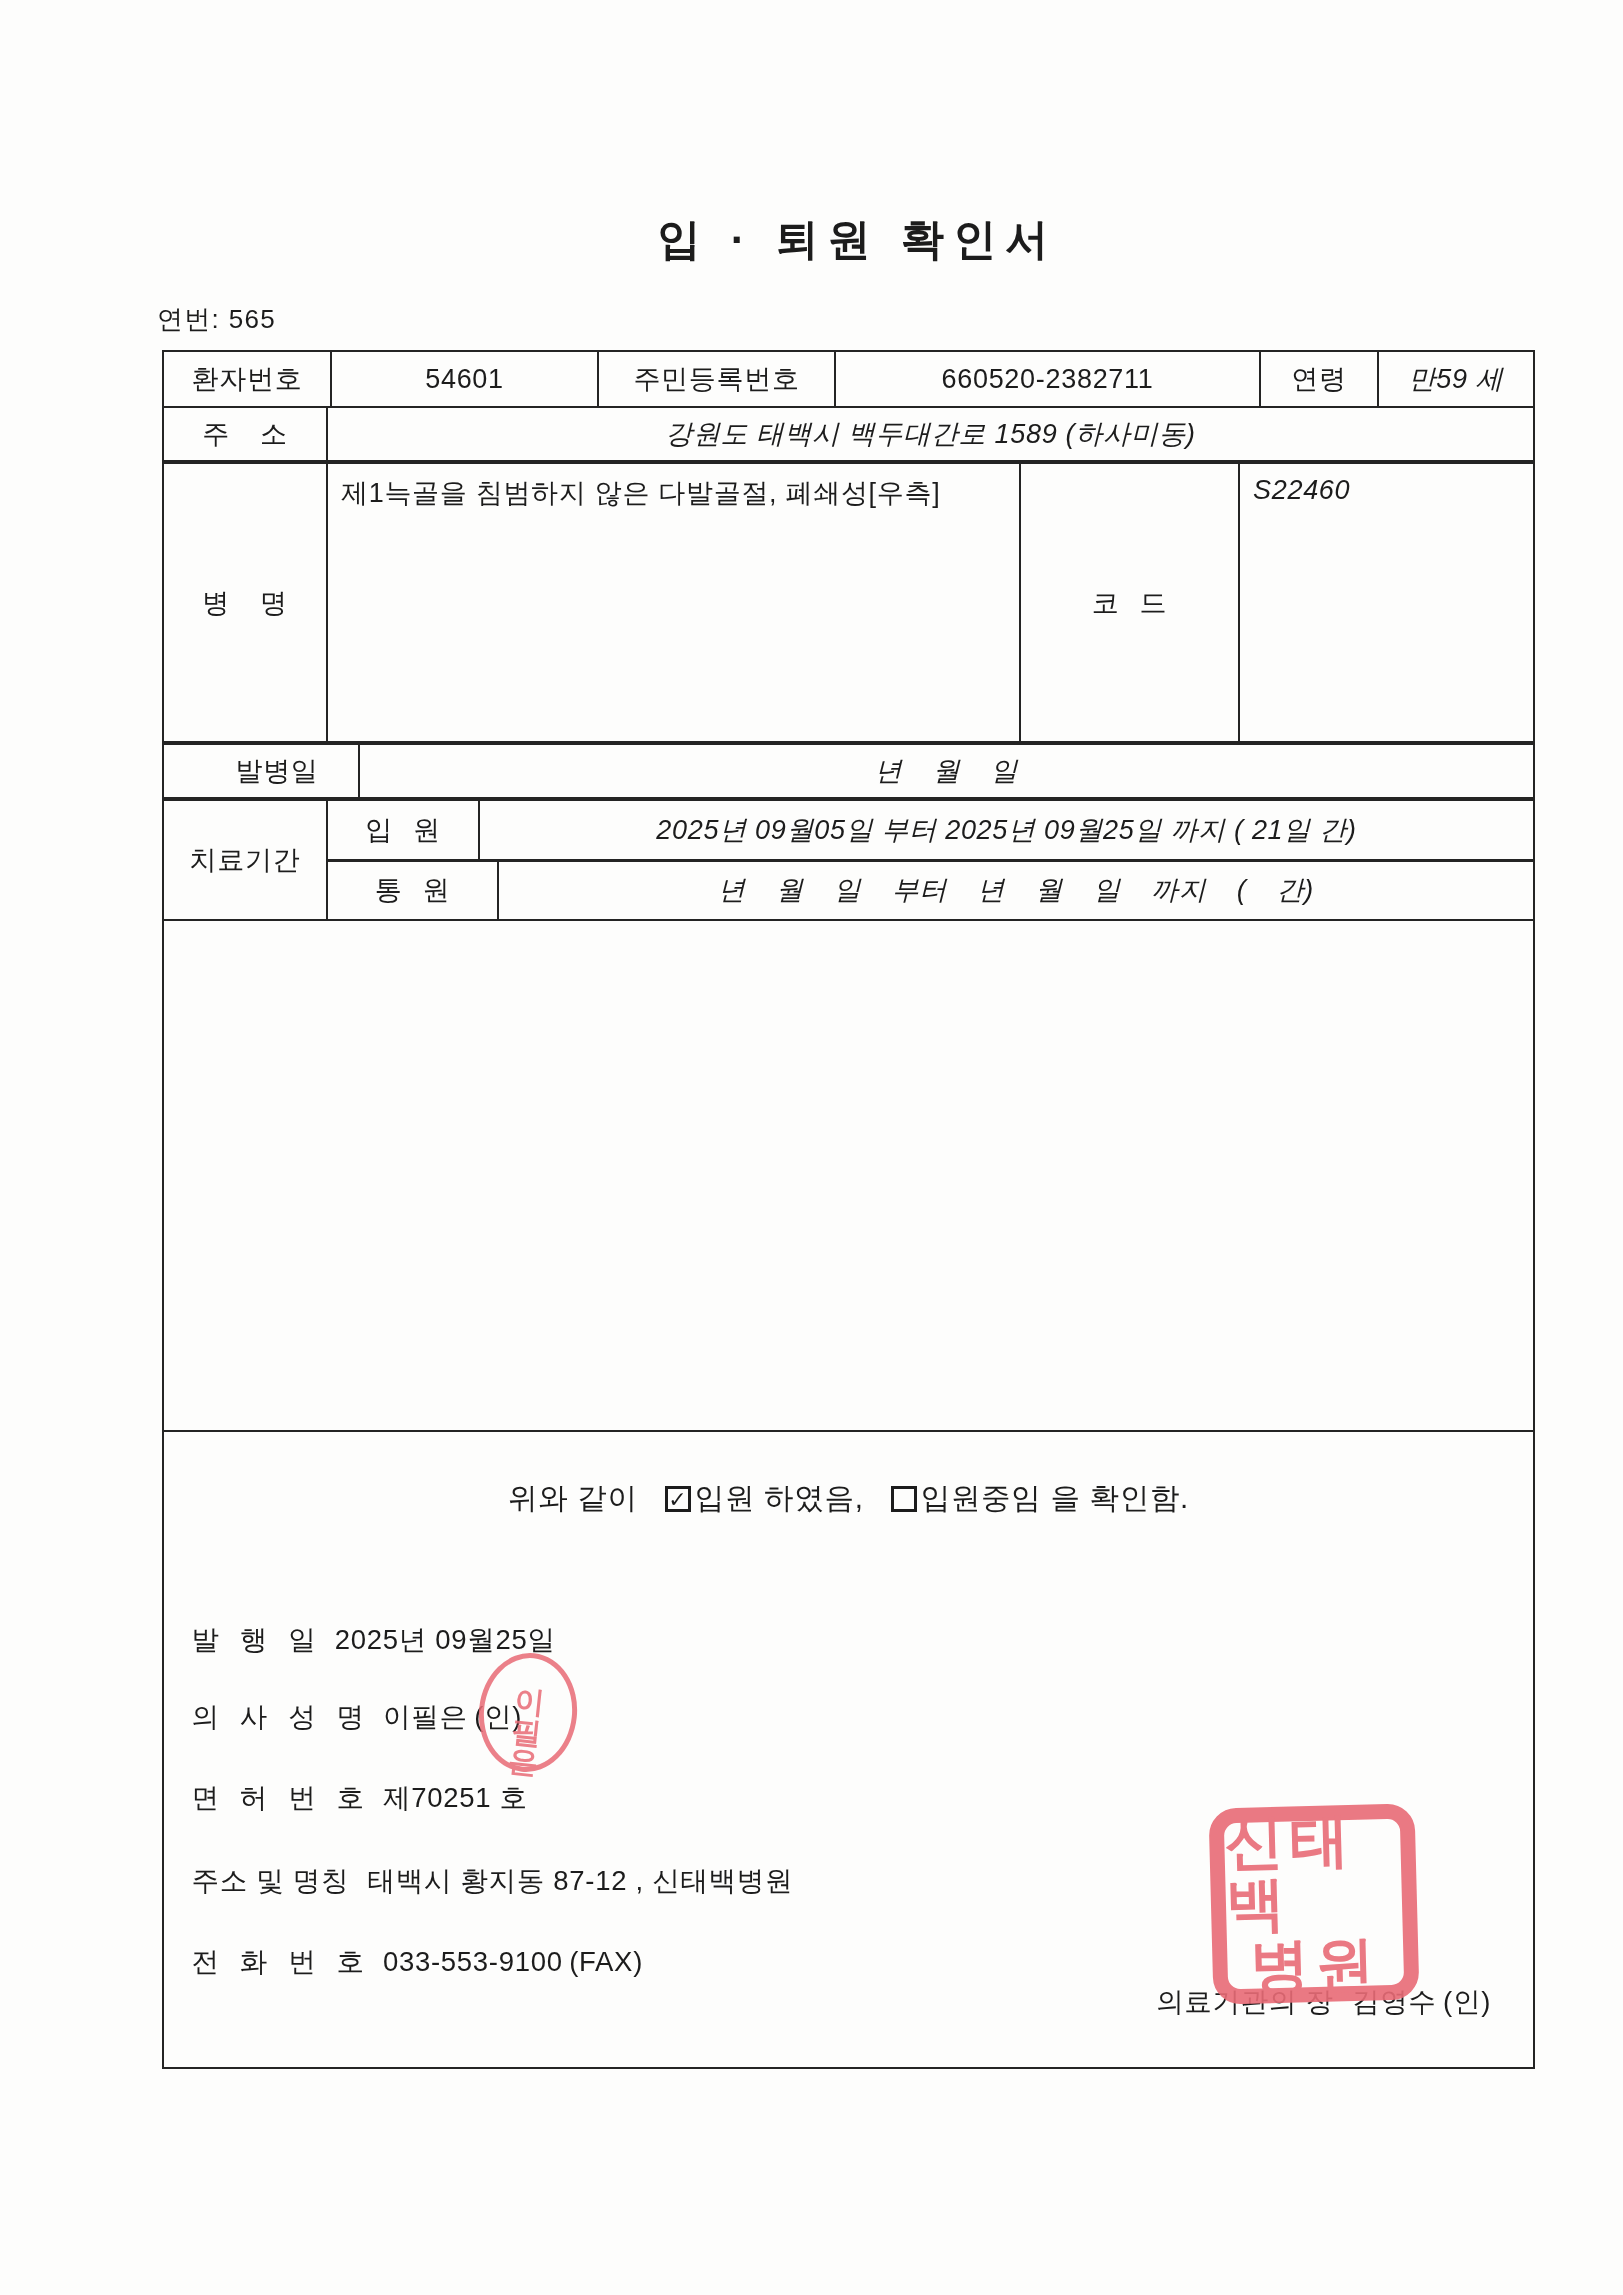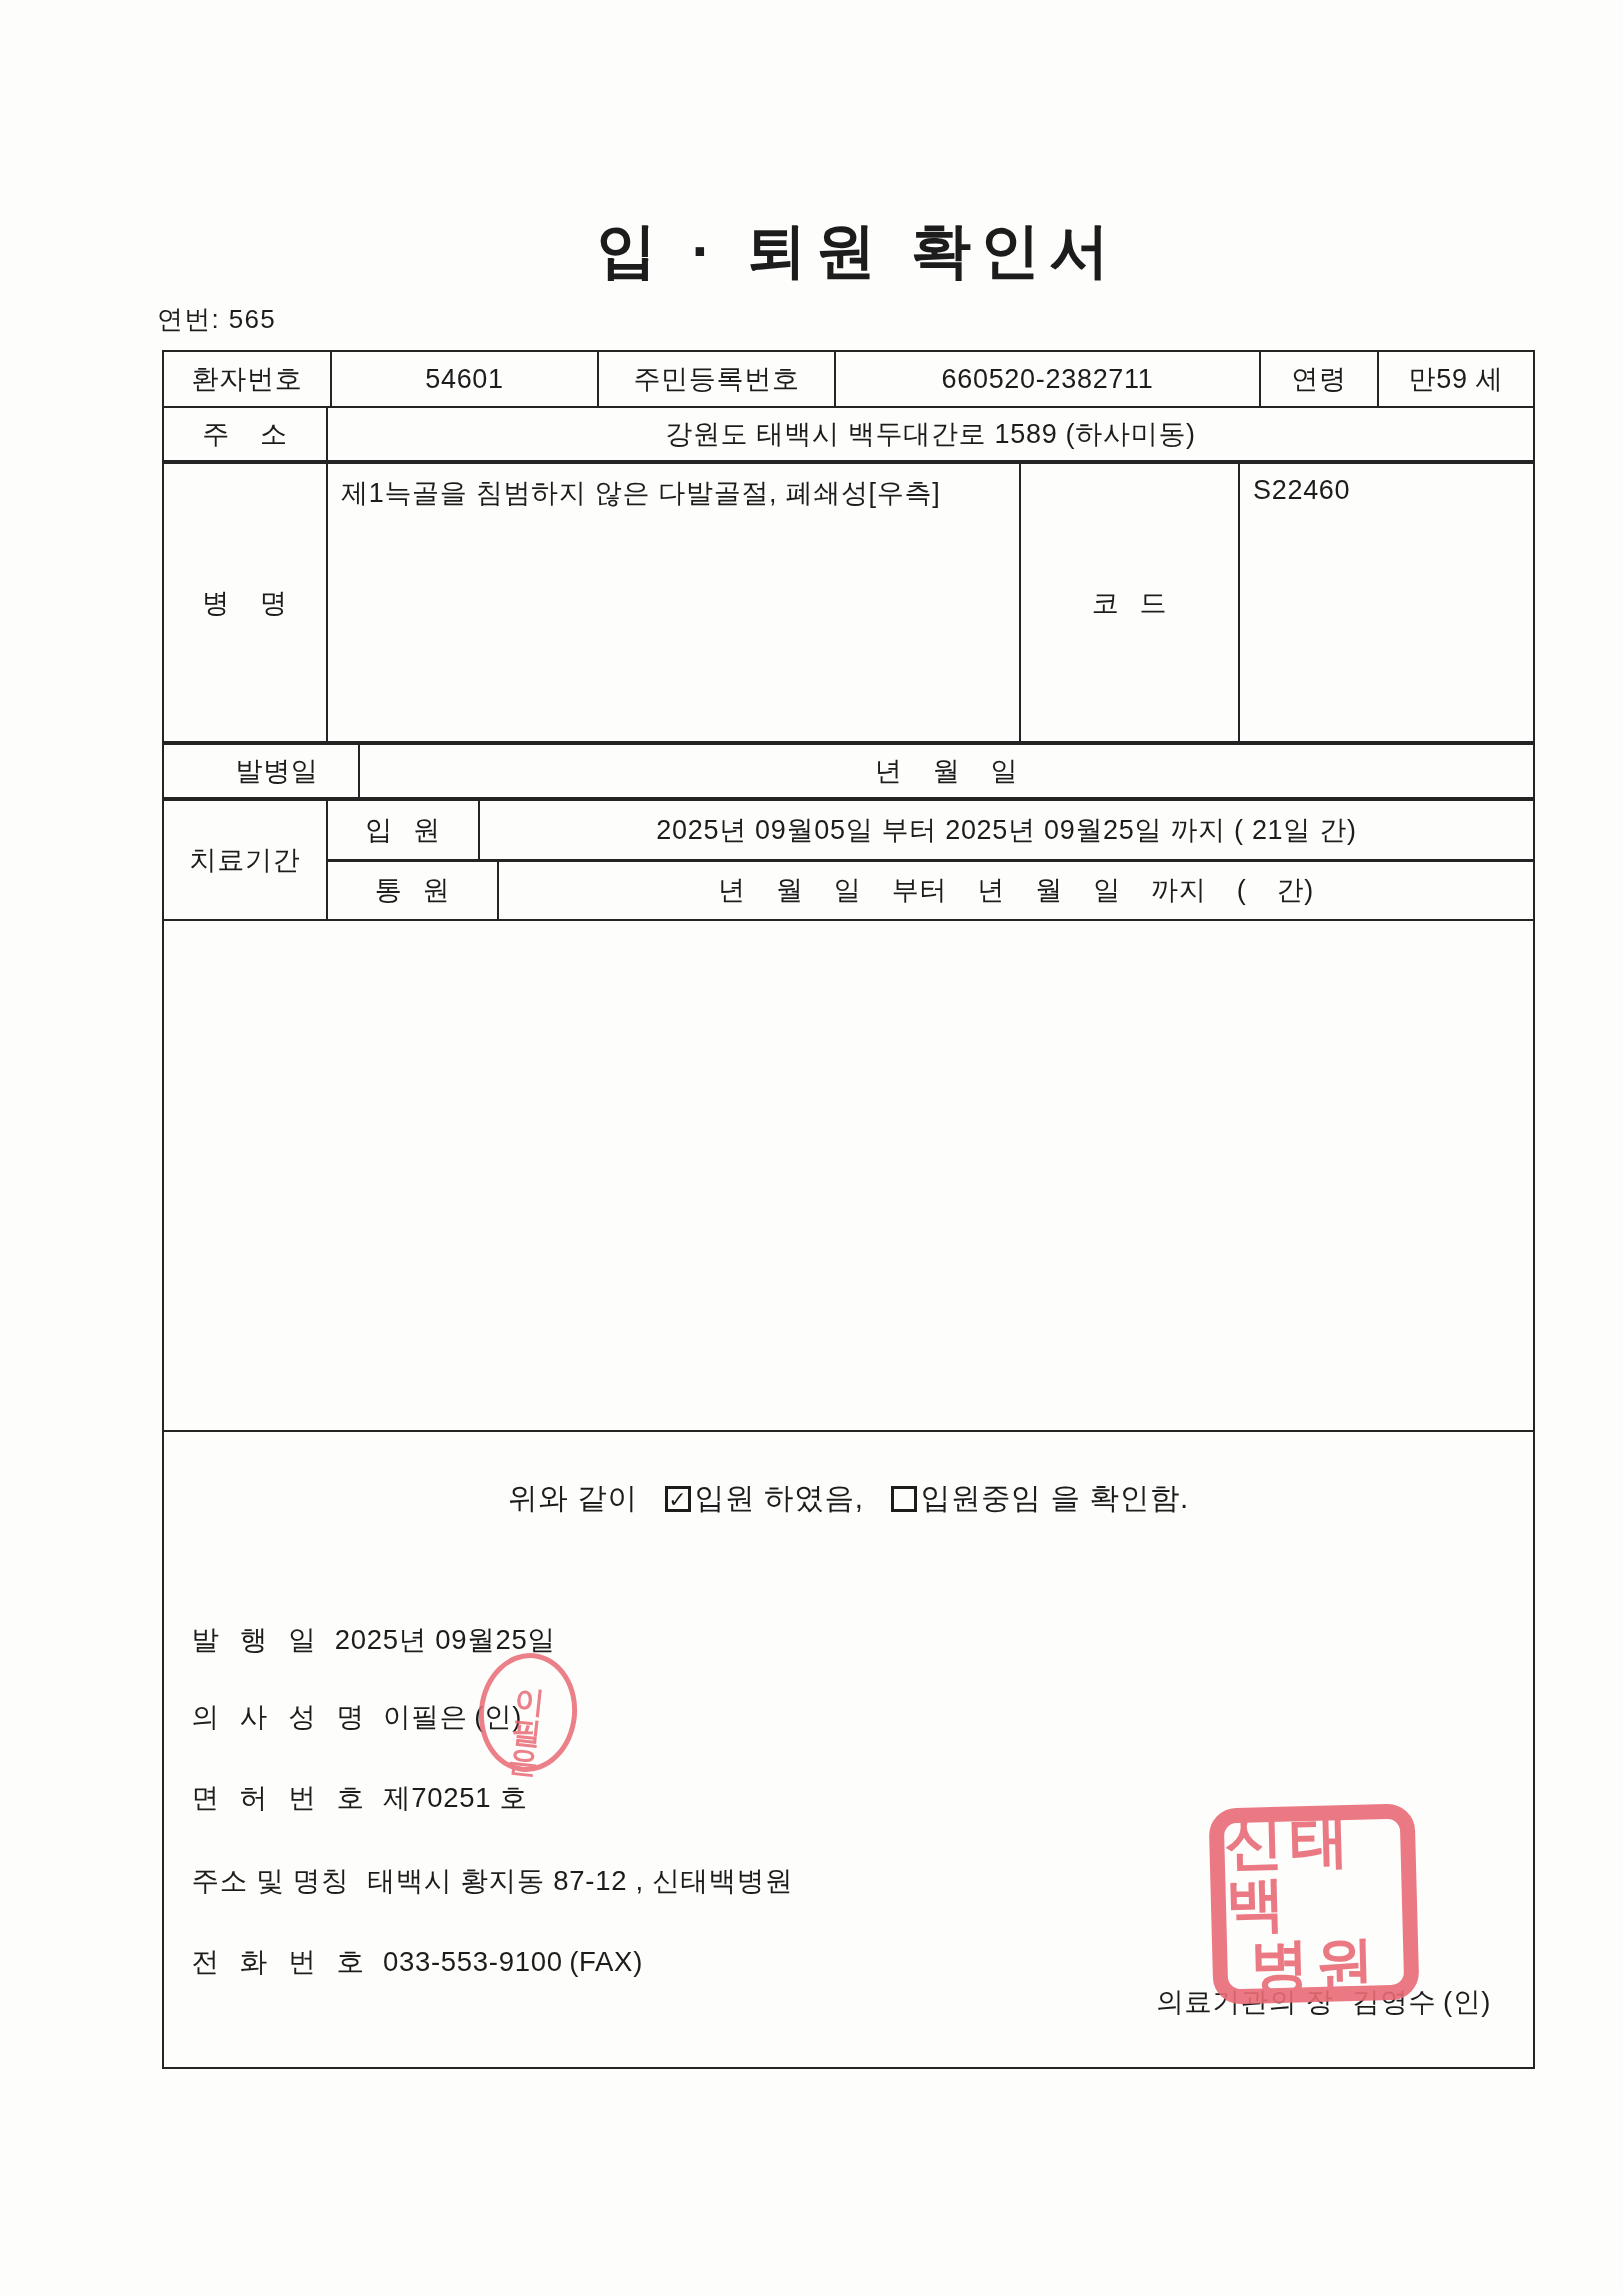--- a/index.html
+++ b/index.html
@@ -9,37 +9,37 @@
     position:relative; width:1623px; height:2295px;
     background:#fdfdfc; color:#1c1c1c; overflow:hidden;
   }
   .serial {
     position:absolute; left:157px; top:302px;
     font-size:26px; letter-spacing:1.3px;
   }
   .title {
     position:absolute; left:0; top:211px; width:100%;
     text-align:center; text-indent:92px;
-    font-size:60px; font-weight:bold; letter-spacing:9.2px;
+    font-size:43px; font-weight:bold; letter-spacing:9.2px;
   }
   .doc-table {
     position:absolute; left:162px; top:350px; width:1373px;
     border:2.6px solid #242424;
   }
   .trow { display:flex; width:100%; border-bottom:2.6px solid #242424; }
   .trow.thick { border-bottom-width:4.6px; }
   .trow:last-child { border-bottom:none; }
   .cell {
     border-right:2.6px solid #242424;
     display:flex; align-items:center; justify-content:center;
     font-size:27px; letter-spacing:0.7px; padding:2.6px 6.5px;
     overflow:hidden; white-space:nowrap;
   }
   .cell:last-child { border-right:none; }
-  .cell.flex1 { flex:1; }
+  .cell.flex1 { flex:1;font-style:italic; }
   .cell.top-left { align-items:flex-start; justify-content:flex-start; text-align:center; padding:10.5px 13px; }
   .gap-wide { word-spacing:22px; }
   .gap-mid  { word-spacing:11.8px; }
   
   .treat-right { flex:1; display:flex; flex-direction:column; }
   .treat-sub { display:flex; flex:1; border-bottom:3.3px solid #242424; }
   .treat-sub:last-child { border-bottom:none; }
   .treat-sub .cell { height:100%; }
   
   .footer-cell { position:relative; width:100%; height:635px; font-size:27.5px; }

